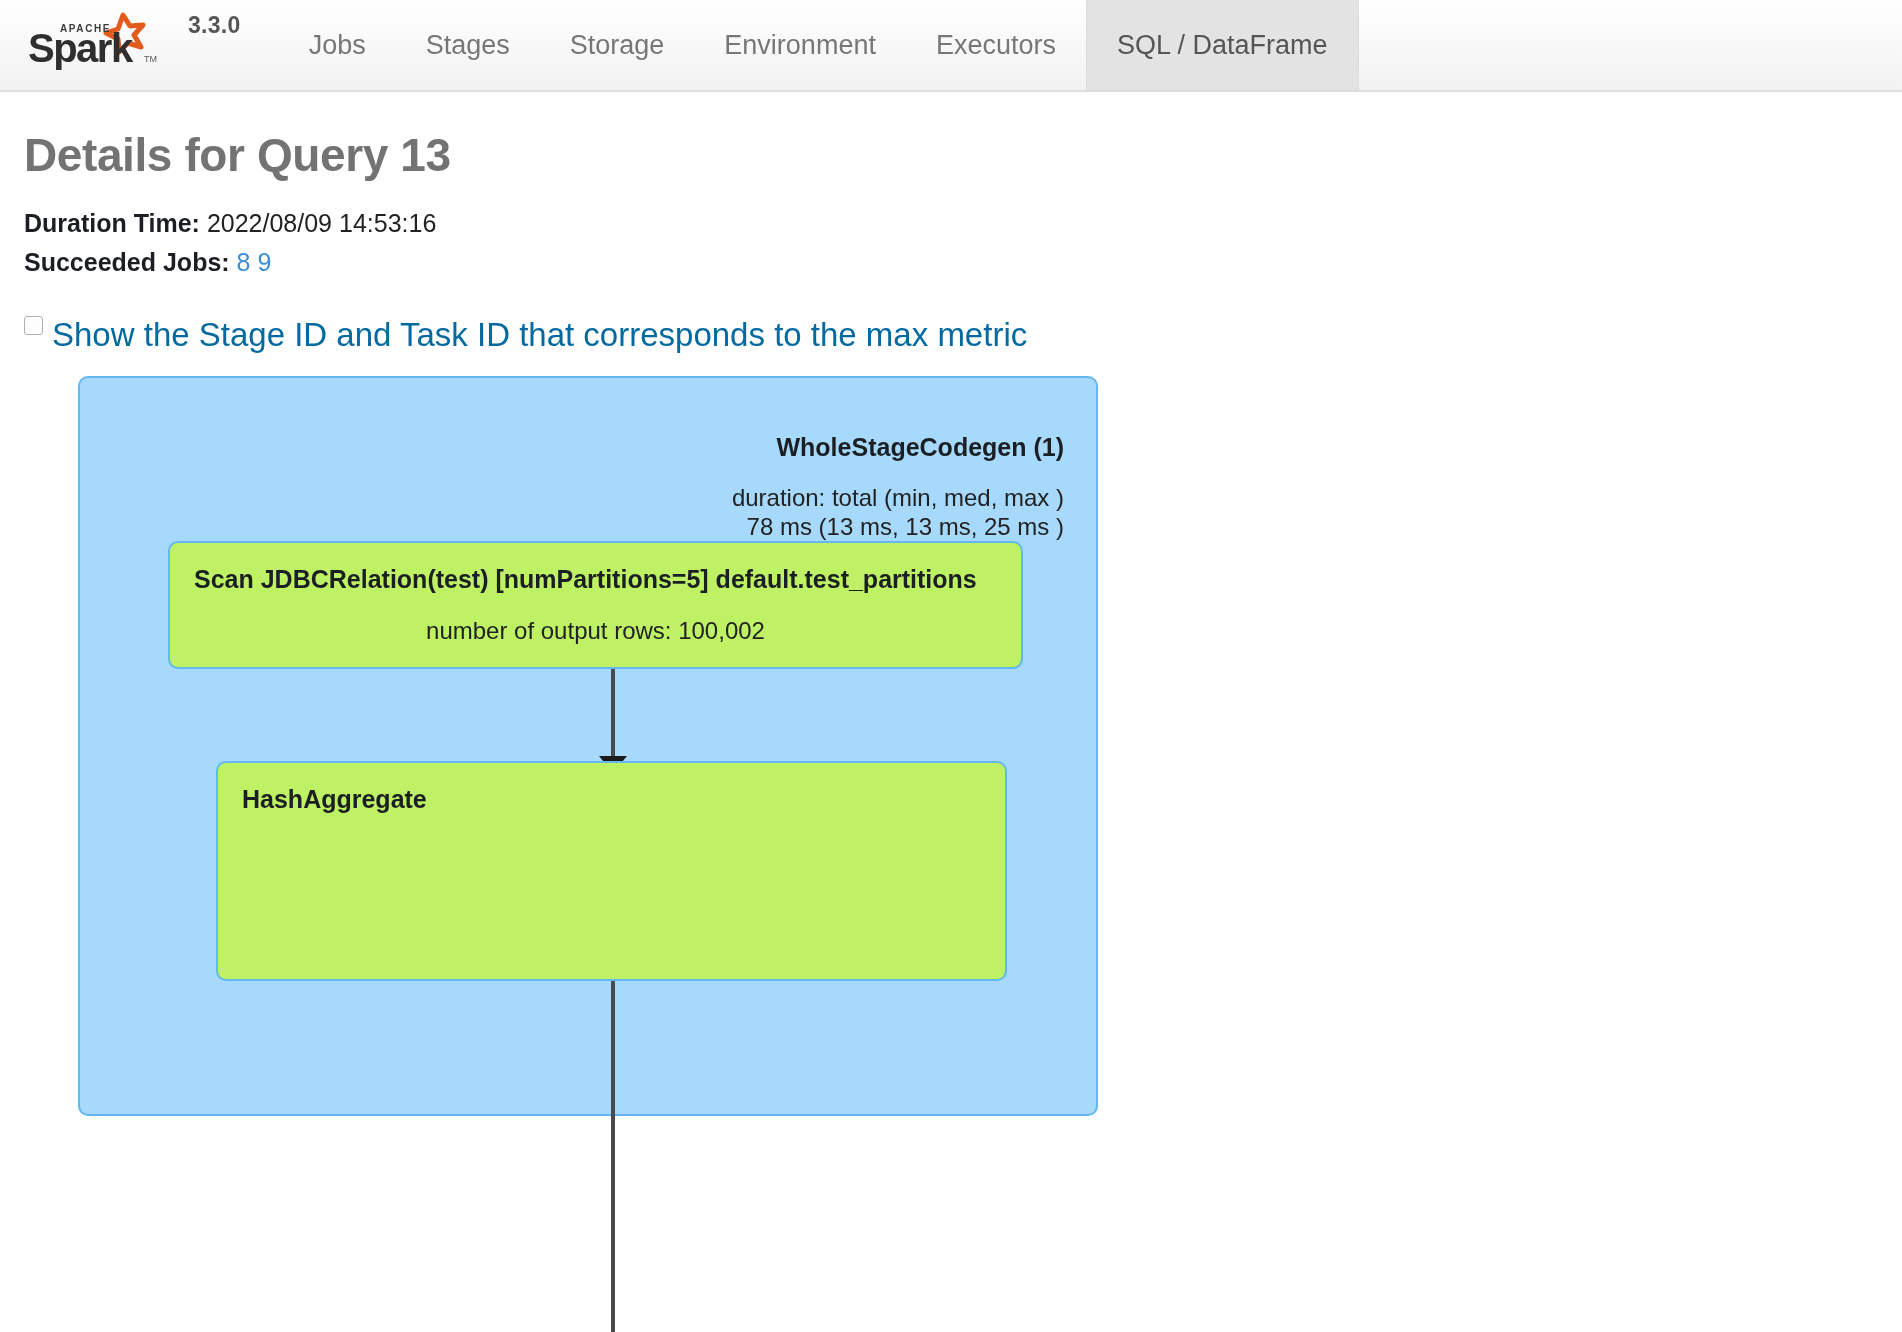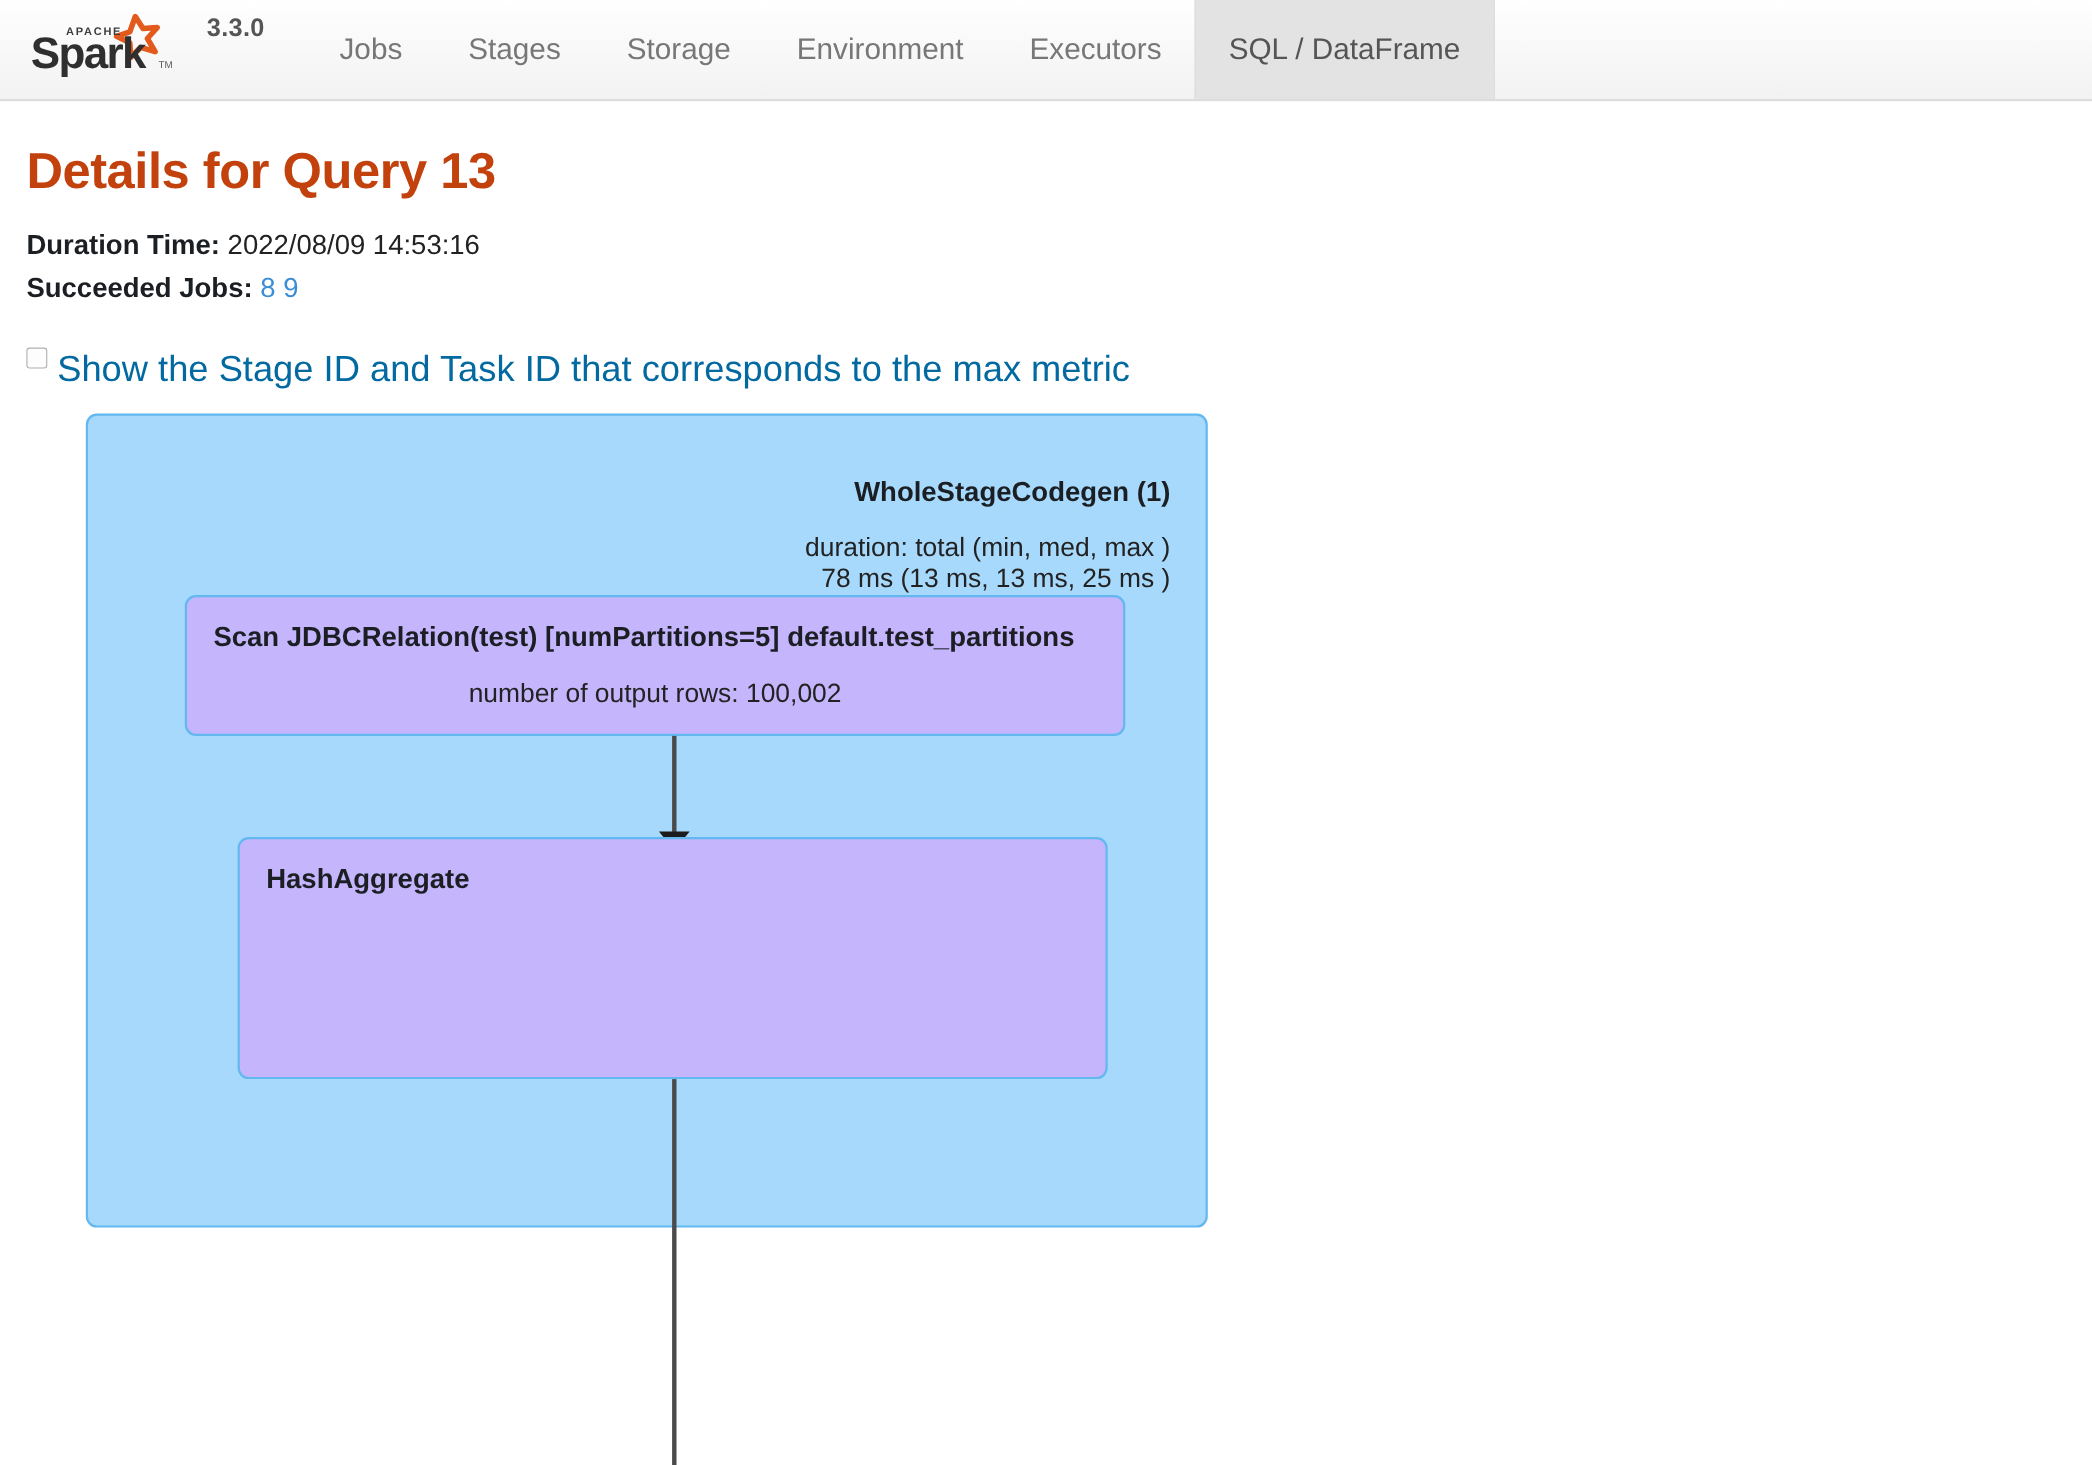--- a/index.html
+++ b/index.html
@@ -76,21 +76,21 @@
     border-right: 1px solid #dcdcdc;
   }
 
   
   .content {
     padding: 0 24px;
   }
   .page-title {
     font-size: 46px;
     font-weight: bold;
-    color: #c2410c;
+    color: #737373;
     margin: 36px 0 0 0;
     letter-spacing: -0.4px;
   }
   .meta-list {
     margin: 24px 0 0 0;
     padding: 0;
     list-style: none;
     font-size: 25px;
     line-height: 1.42;
     color: #222222;
@@ -158,21 +158,21 @@
     right: 32px;
     font-size: 24px;
     color: #222222;
     text-align: right;
     line-height: 1.22;
     white-space: pre-line;
   }
 
   .dag-node {
     position: absolute;
-    background: #c4b5fd;
+    background: #bef264;
     border: 2px solid #63b8f0;
     border-radius: 10px;
     padding: 22px 24px 24px 24px;
   }
   .node-scan {
     left: 112px;
     top: 165px;
     width: 855px;
     height: 128px;
   }

